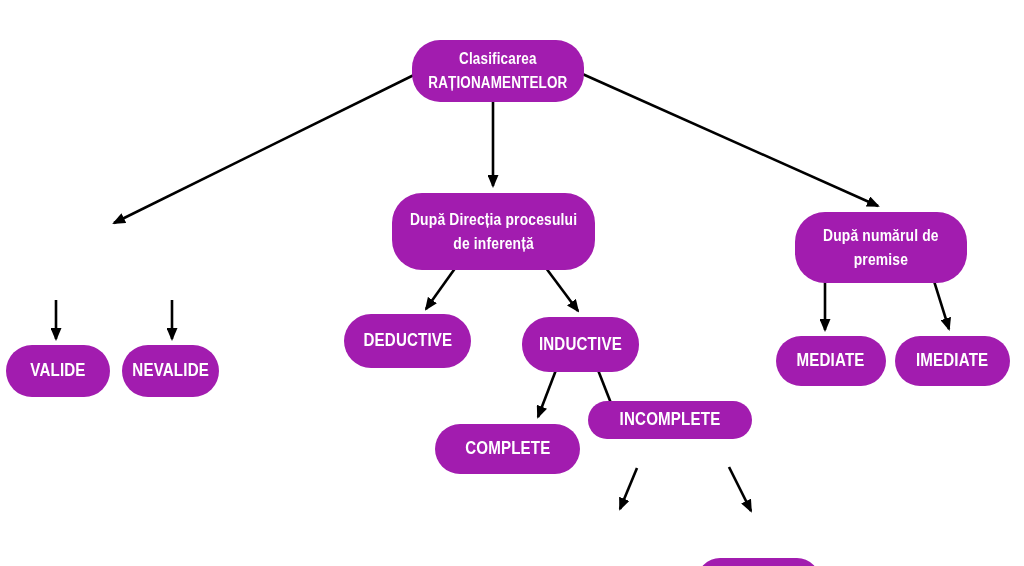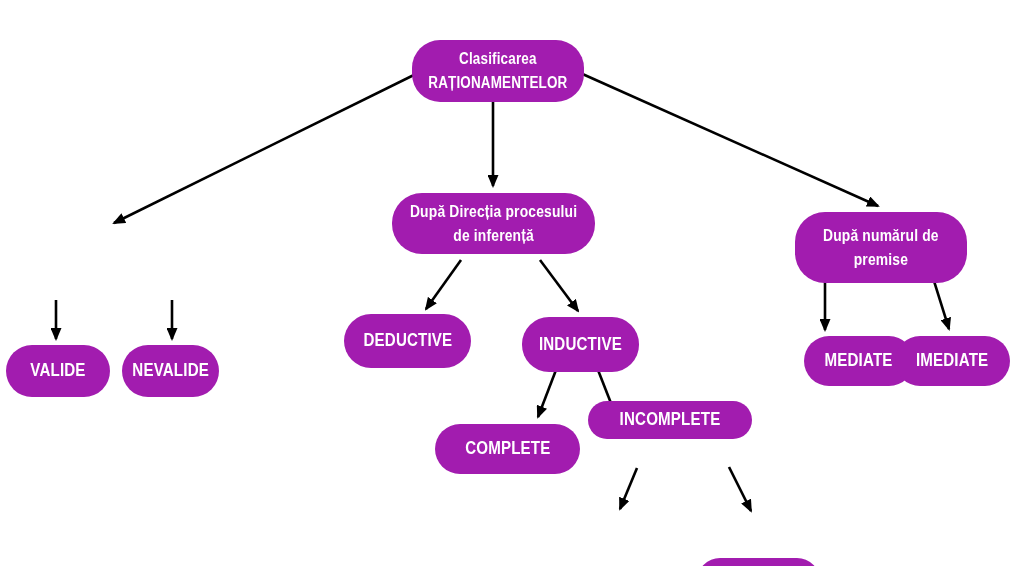--- a/index.html
+++ b/index.html
@@ -46,29 +46,29 @@
   .leaf { border-radius: 27px; }
   .leaf span { font-size: 18px; }
   .root { border-radius: 28px; }
   .root span { font-size: 16px; line-height: 1.5; }
 
   
   #n-root        { left: 412px; top:  40px; width: 172px; height: 62px; }
   #n-correct     { left:  22px; top: 230px; width: 172px; height: 74px; }
   #n-valide      { left:   6px; top: 345px; width: 104px; height: 52px; }
   #n-nevalide    { left: 122px; top: 345px; width:  97px; height: 52px; }
-  #n-direction   { left: 392px; top: 193px; width: 203px; height: 61px; }
+  #n-direction   { left: 392px; top: 193px; width: 203px; height: 77px; }
   #n-deductive   { left: 344px; top: 314px; width: 127px; height: 54px; }
   #n-inductive   { left: 522px; top: 317px; width: 117px; height: 55px; }
   #n-complete    { left: 435px; top: 424px; width: 145px; height: 50px; }
   #n-incomplete  { left: 588px; top: 401px; width: 164px; height: 38px; }
   #n-tari        { left: 543px; top: 515px; width: 127px; height: 48px; }
   #n-slabe       { left: 697px; top: 518px; width: 123px; height: 46px; margin-top: 40px; }
   #n-premises    { left: 795px; top: 212px; width: 172px; height: 71px; }
-  #n-mediate     { left: 804px; top: 336px; width: 110px; height: 50px; }
+  #n-mediate     { left: 776px; top: 336px; width: 110px; height: 50px; }
   #n-imediate    { left: 895px; top: 336px; width: 115px; height: 50px; }
 </style>
 </head>
 <body>
 
 <div class="stage">
 
   <svg class="edges" viewBox="0 0 1024 566" xmlns="http://www.w3.org/2000/svg">
     <defs>
       <marker id="arrow" markerUnits="userSpaceOnUse" markerWidth="13" markerHeight="11" refX="11" refY="5.5" orient="auto">

